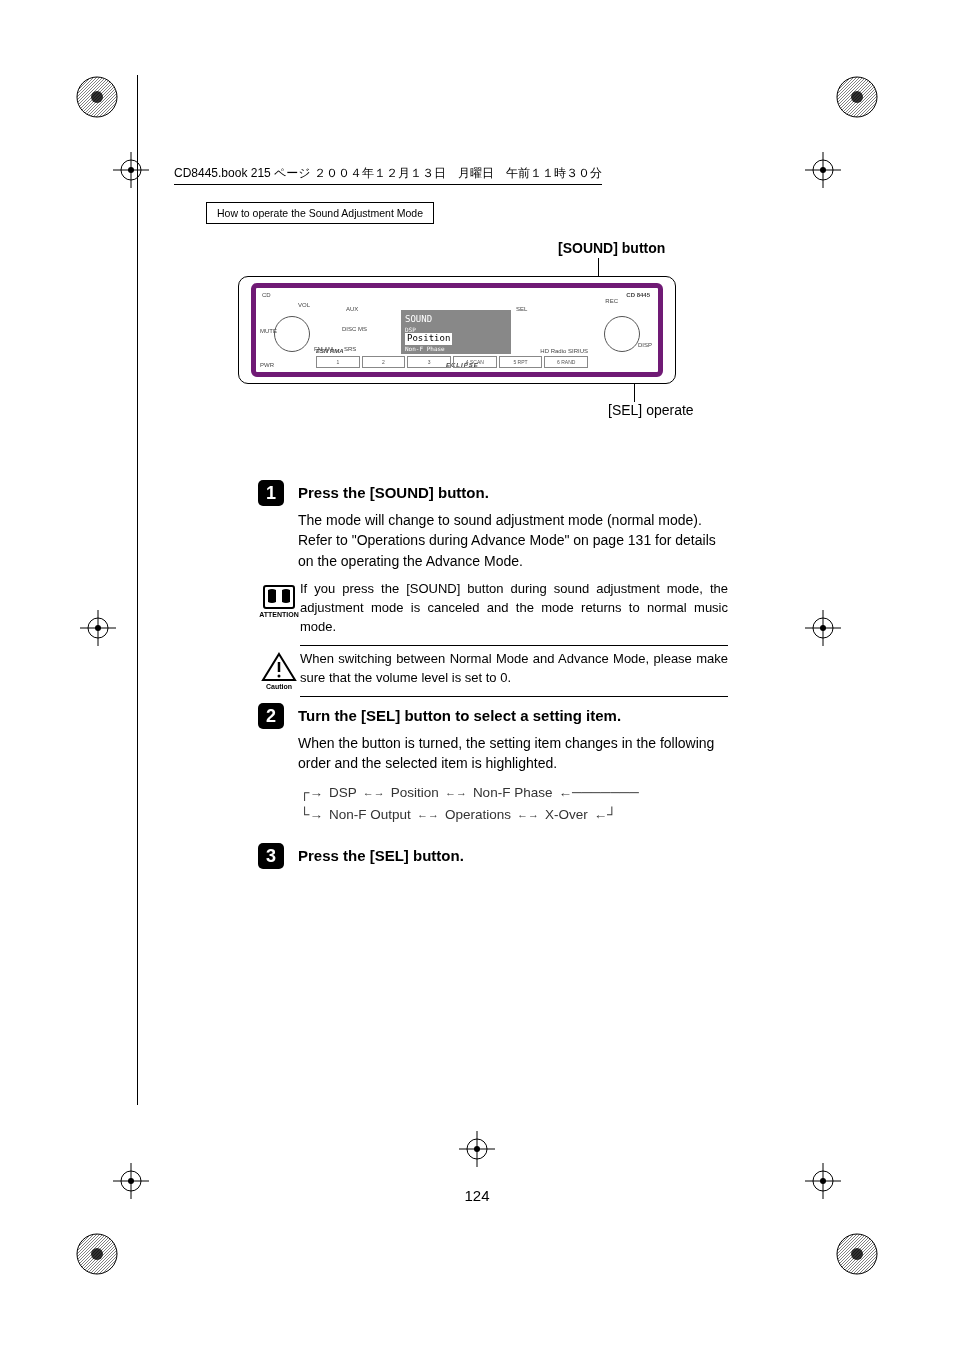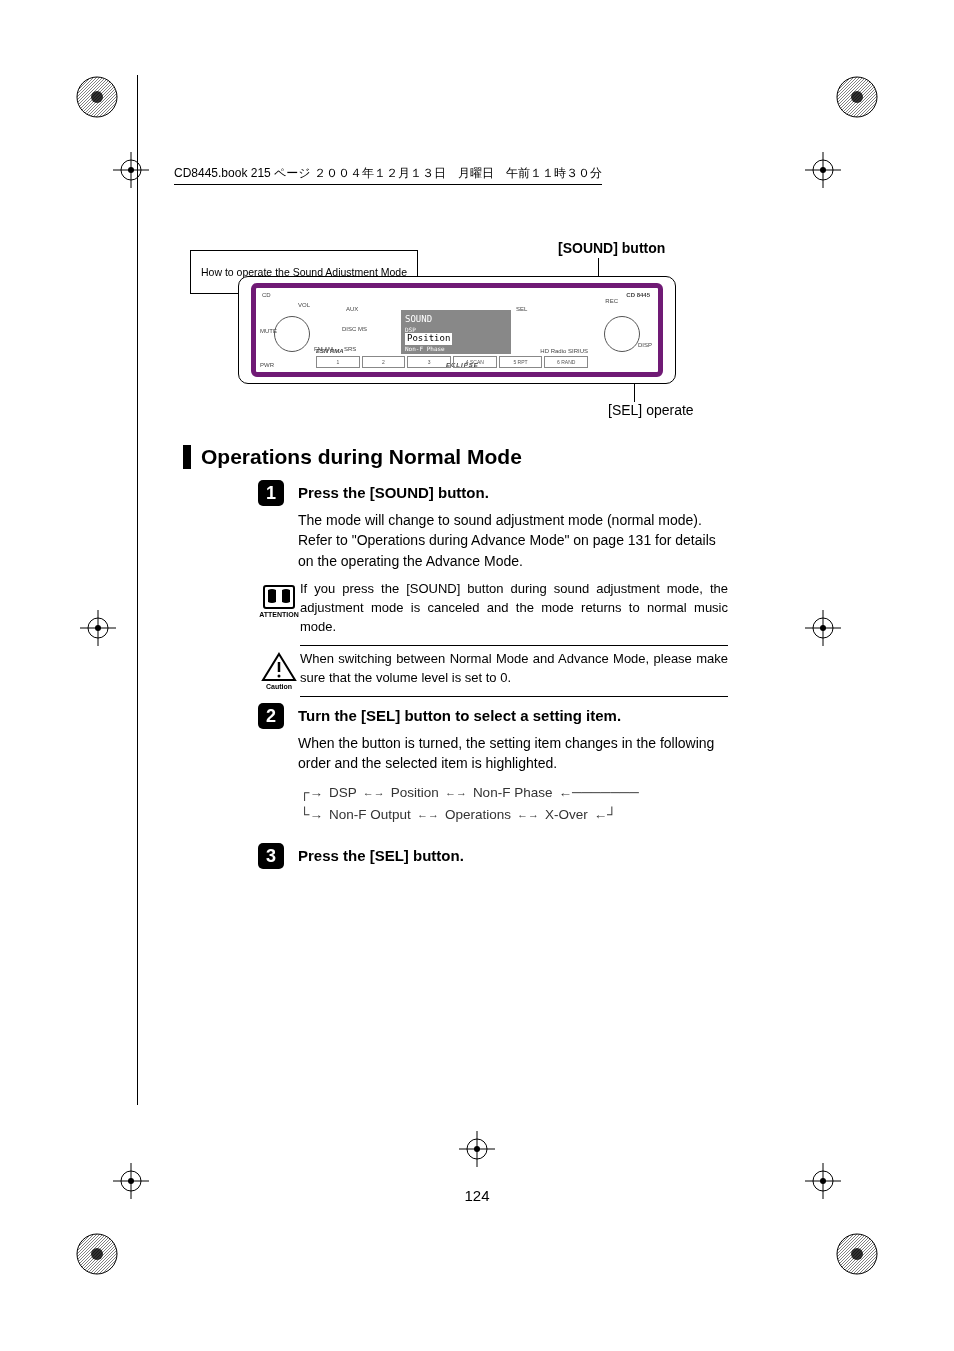--- a/index.html
+++ b/index.html
@@ -30,26 +30,25 @@
     .vert-line-left {
       position: absolute;
       left: 7px;
       top: -55px;
       width: 1px;
       height: 1030px;
       background: #000;
     }
     .section-header {
       position: absolute;
-      left: 60px;
+      left: 76px;
       top: 72px;
       border: 1px solid #000;
       font-size: 10.5px;
-      padding: 15px 10px;
-      margin-top: 48px;
+      padding: 4px 10px;
     }
     .callout-sound {
       position: absolute;
       left: 428px;
       top: 110px;
       font-size: 14px;
       font-weight: bold;
     }
     .callout-sel {
       position: absolute;
@@ -353,21 +352,20 @@
         <div>1</div>
         <div>2</div>
         <div>3</div>
         <div>4 SCAN</div>
         <div>5 RPT</div>
         <div>6 RAND</div>
       </div>
     </div>
   </div>
 
-  <div class="main-heading">Operations during Normal Mode</div>
 
   <div class="step-badge" style="left:128px;top:350px">1</div>
   <div class="step-title" style="left:168px;top:354px">Press the [SOUND] button.</div>
   <div class="step-body" style="left:168px;top:380px">The mode will change to sound adjustment mode (normal mode). Refer to "Operations during Advance Mode" on page 131 for details on the operating the Advance Mode.</div>
 
   <div class="note-box" style="top:450px">
     <div class="note-icon">
       <svg width="34" height="26" viewBox="0 0 34 26">
           <rect x="2" y="2" width="30" height="22" rx="2" fill="none" stroke="#000" stroke-width="2"></rect>
           <path d="M6 6 Q10 4 14 6 L14 18 Q10 20 6 18 Z M28 6 Q24 4 20 6 L20 18 Q24 20 28 18 Z M17 4 L17 20" fill="#000"></path>

